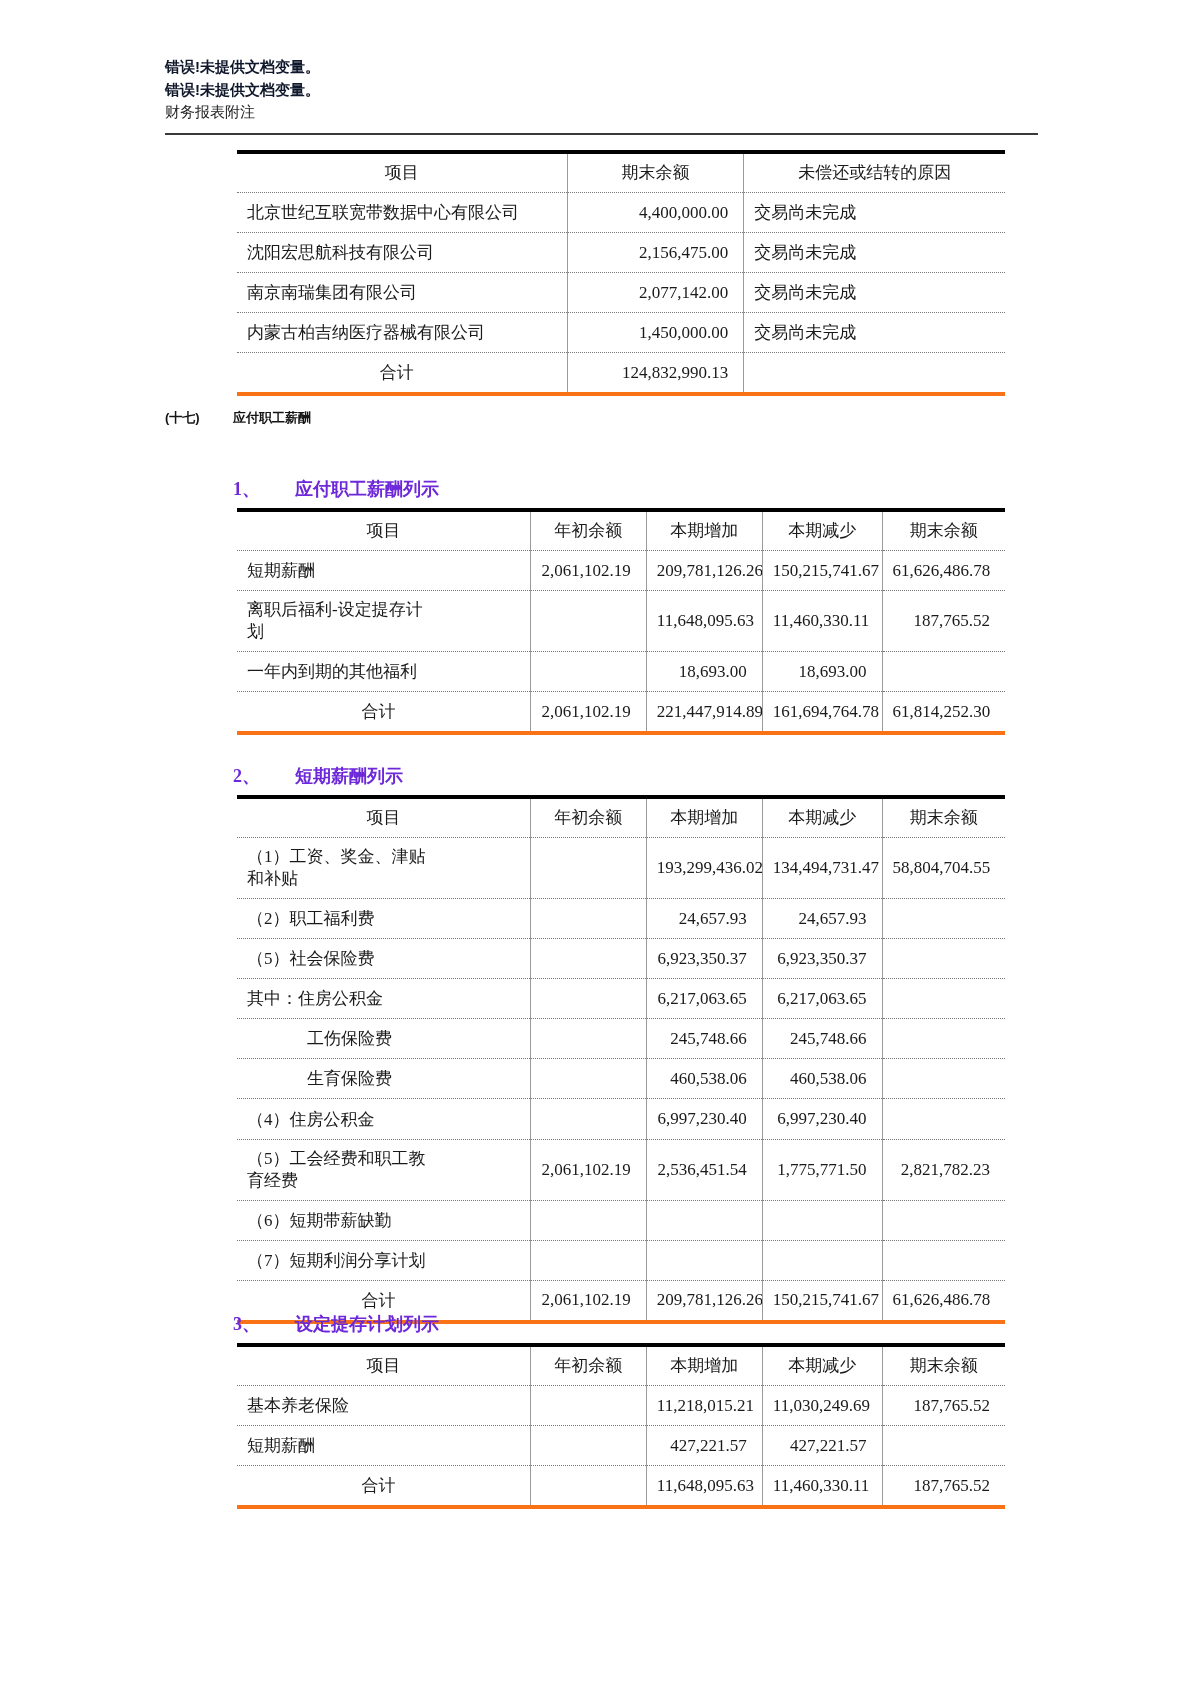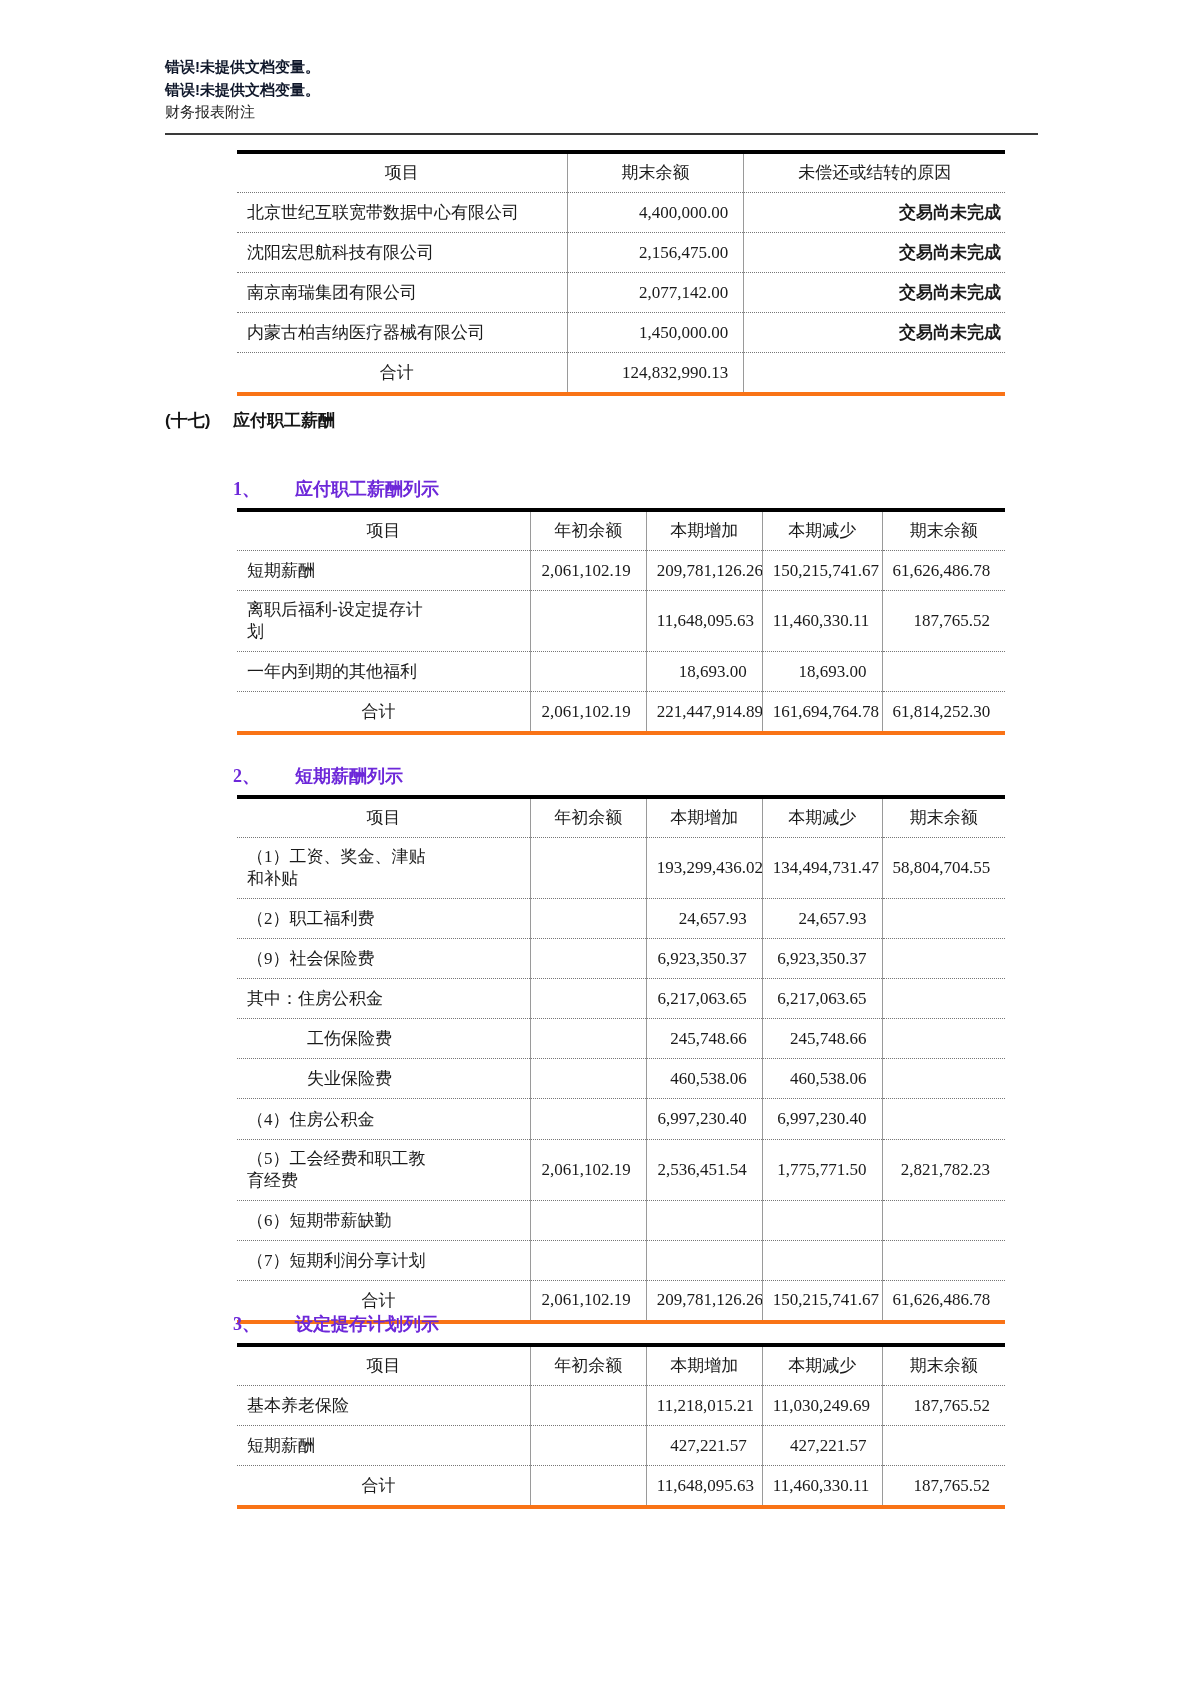--- a/index.html
+++ b/index.html
@@ -16,21 +16,21 @@
   }
   .doc-header .sub{font-size:15px;color:#222;}
   .header-rule{
     position:absolute;left:165px;top:133px;width:873px;height:0;
     border-top:2px solid #3a3a3a;
   }
   
   .section-heading{
     position:absolute;left:165px;top:409px;
     font-family:"Liberation Sans","DejaVu Sans",sans-serif;
-    font-weight:700;font-size:17px;color:#141414;white-space:nowrap;
+    font-weight:700;font-size:13px;color:#141414;white-space:nowrap;
   }
   .section-heading .num{display:inline-block;width:68px;}
   .subheading{
     position:absolute;left:233px;
     font-family:"Liberation Sans","DejaVu Sans",sans-serif;
     font-weight:700;font-size:18px;color:#6d28d9;white-space:nowrap;
   }
   .subheading .num{display:inline-block;width:62px;font-family:"Liberation Serif","DejaVu Serif",serif;}
   #sub1{top:477px;}
   #sub2{top:764px;}
@@ -60,21 +60,21 @@
   }
   .fin-table td{
     padding:8px 10px;line-height:22px;vertical-align:middle;
     border-bottom:1px dotted #767676;
     overflow:hidden;
   }
   .fin-table th:not(:last-child),
   .fin-table td:not(:last-child){border-right:1px solid #9a9a9a;}
   .fin-table tbody tr:last-child td{border-bottom:none;}
   .fin-table td:not(:first-child){text-align:right;padding-right:15px;}
-  .t3 td:nth-child(3){text-align:right;padding-right:4px;font-weight:bold;}
+  .t3 td:nth-child(3){text-align:left;padding-right:4px;}
   .kind-total td:first-child{text-align:center;padding-left:0;}
   .kind-sub td:first-child{padding-left:70px;}
   .kind-wrap td .lbl{display:inline-block;max-width:192px;vertical-align:middle;}
   td .lbl{display:inline-block;vertical-align:middle;text-align:left;}
 </style>
 </head>
 <body>
 
 <div class="page">
 
@@ -212,42 +212,42 @@
           <td>58,804,704.55</td>
         </tr>
         <tr class="kind-item">
           <td><span class="lbl">（2）职工福利费</span></td>
           <td></td>
           <td>24,657.93</td>
           <td>24,657.93</td>
           <td></td>
         </tr>
         <tr class="kind-item">
-          <td><span class="lbl">（9）社会保险费</span></td>
+          <td><span class="lbl">（5）社会保险费</span></td>
           <td></td>
           <td>6,923,350.37</td>
           <td>6,923,350.37</td>
           <td></td>
         </tr>
         <tr class="kind-item">
           <td><span class="lbl">其中：住房公积金</span></td>
           <td></td>
           <td>6,217,063.65</td>
           <td>6,217,063.65</td>
           <td></td>
         </tr>
         <tr class="kind-sub">
           <td><span class="lbl">工伤保险费</span></td>
           <td></td>
           <td>245,748.66</td>
           <td>245,748.66</td>
           <td></td>
         </tr>
         <tr class="kind-sub">
-          <td><span class="lbl">失业保险费</span></td>
+          <td><span class="lbl">生育保险费</span></td>
           <td></td>
           <td>460,538.06</td>
           <td>460,538.06</td>
           <td></td>
         </tr>
         <tr class="kind-item">
           <td><span class="lbl">（4）住房公积金</span></td>
           <td></td>
           <td>6,997,230.40</td>
           <td>6,997,230.40</td>

